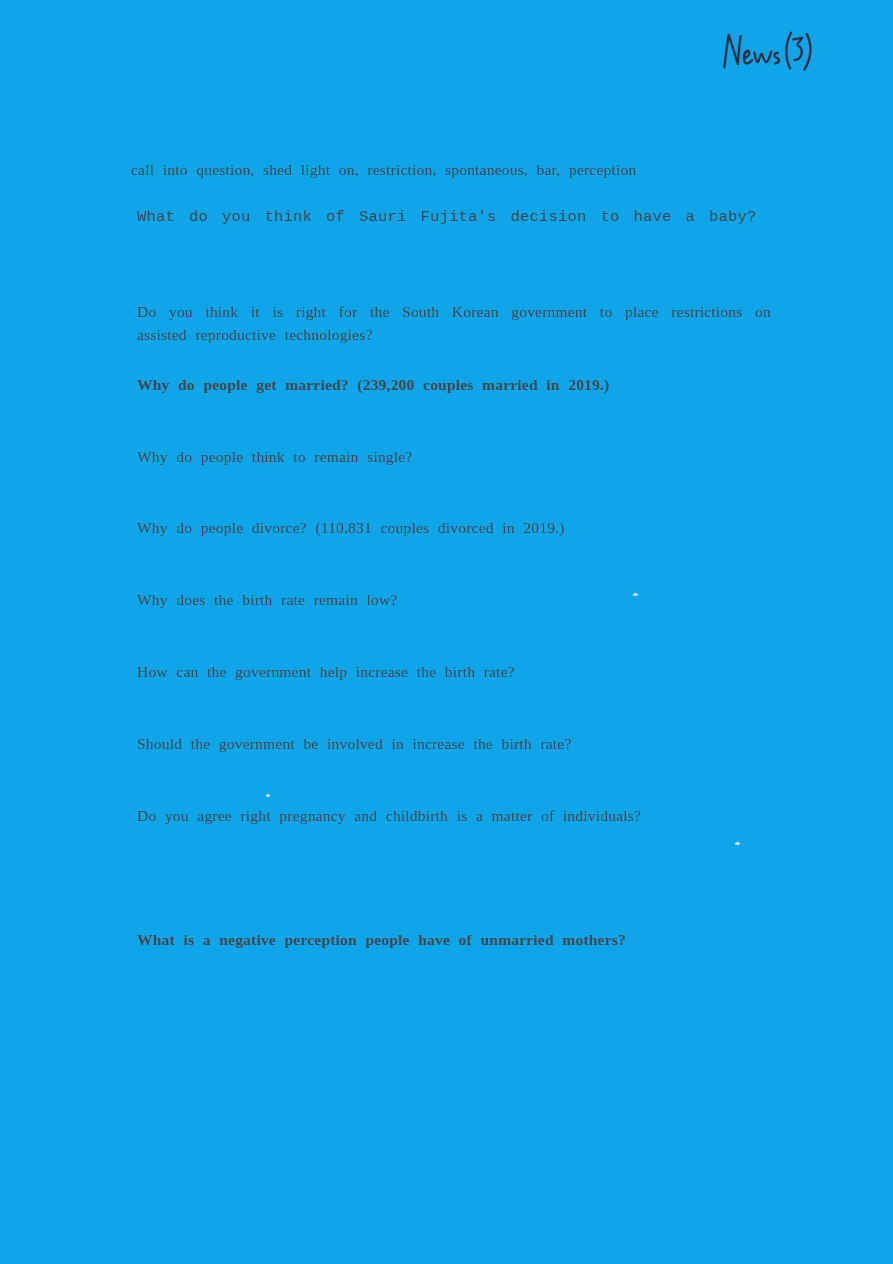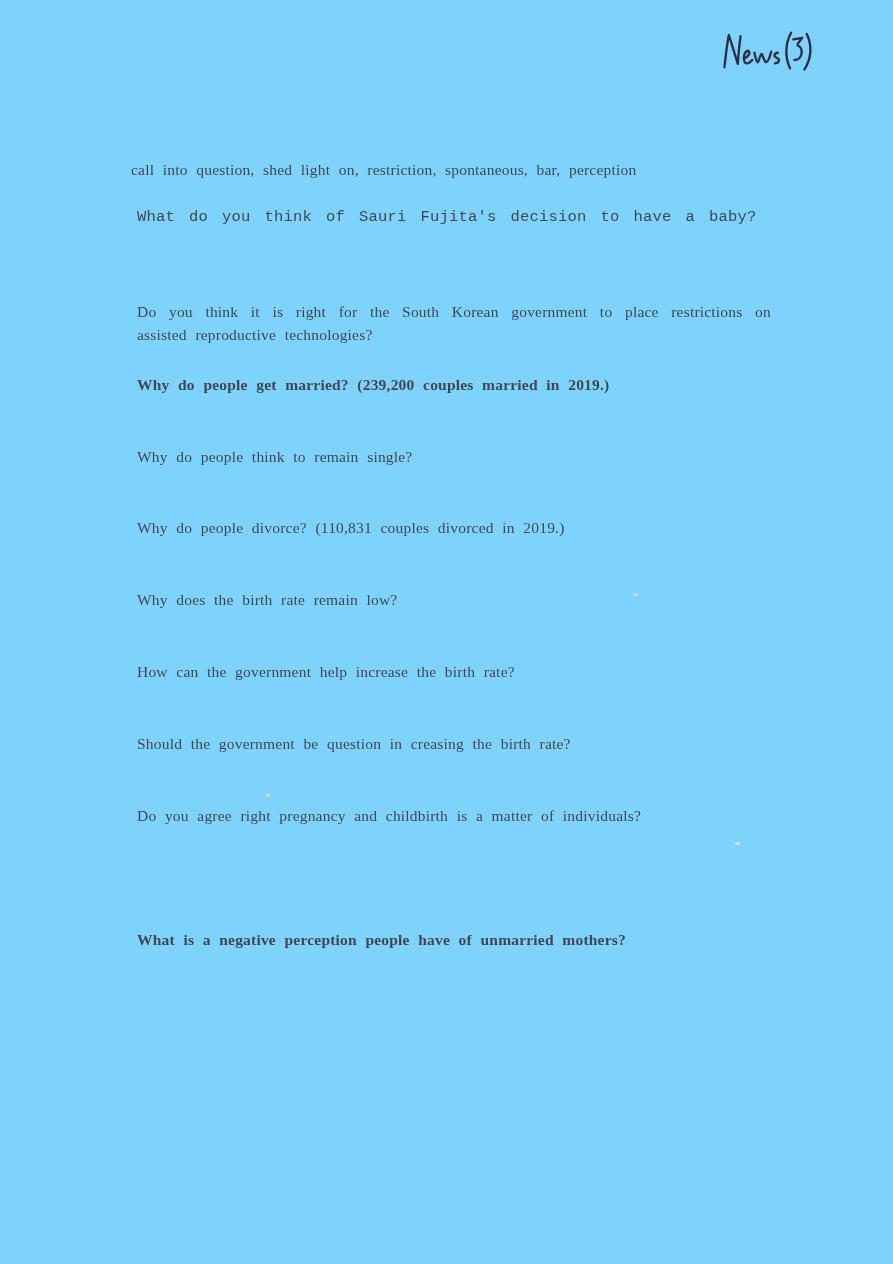--- a/index.html
+++ b/index.html
@@ -1,21 +1,21 @@
 <!DOCTYPE html>
 <html><head>
 <meta charset="utf-8">
 <style>
   * { margin: 0; padding: 0; box-sizing: border-box; }
   html, body { width: 893px; height: 1264px; background: #ffffff; overflow: hidden; }
   body { position: relative; font-family: "Liberation Serif", "DejaVu Serif", serif; }
 
   .page {
     position: absolute; inset: 0;
-    background: #7dd3fc;
+    background: #0ea5e9;
   }
 
   
   .hand-label {
     position: absolute;
     left: 720px; top: 26px;
     width: 100px; height: 58px;
   }
   .hand-label svg { width: 100%; height: 100%; display: block; }
   .hand-label path {
@@ -98,21 +98,21 @@
   <div class="content">
     <p class="line vocab">call into question, shed light on, restriction, spontaneous, bar, perception</p>
 
     <p class="line question q-0">What do you think of Sauri Fujita's decision to have a baby?</p>
     <p class="line question q-1 justify">Do you think it is right for the South Korean government to place restrictions on assisted reproductive technologies?</p>
     <p class="line question q-2">Why do people get married? (239,200 couples married in 2019.)</p>
     <p class="line question q-3">Why do people think to remain single?</p>
     <p class="line question q-4">Why do people divorce? (110,831 couples divorced in 2019.)</p>
     <p class="line question q-5">Why does the birth rate remain low?</p>
     <p class="line question q-6">How can the government help increase the birth rate?</p>
-    <p class="line question q-7">Should the government be question in creasing the birth rate?</p>
+    <p class="line question q-7">Should the government be involved in increase the birth rate?</p>
     <p class="line question q-8">Do you agree right pregnancy and childbirth is a matter of individuals?</p>
     <p class="line question q-9">What is a negative perception people have of unmarried mothers?</p>
   </div>
 
   <span class="speck speck-1"></span>
   <span class="speck speck-2"></span>
   <span class="speck speck-3"></span>
 
 </div>
 

